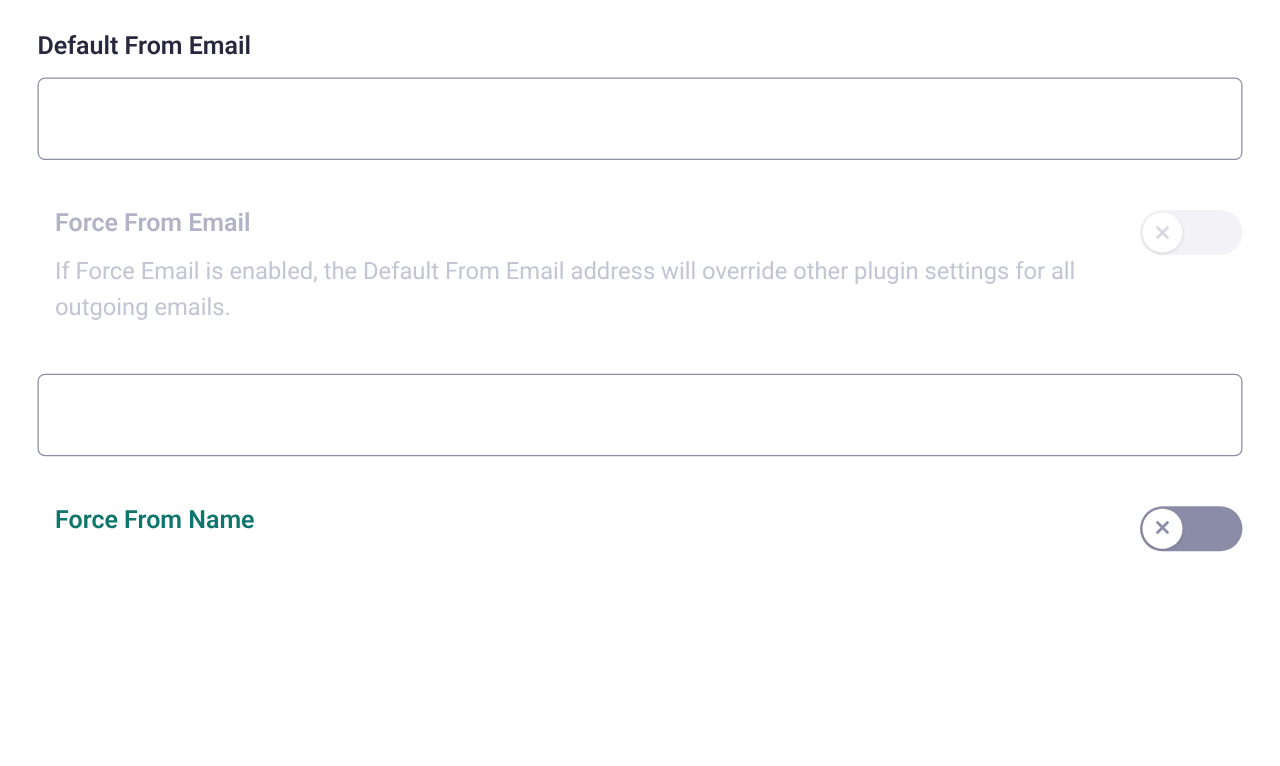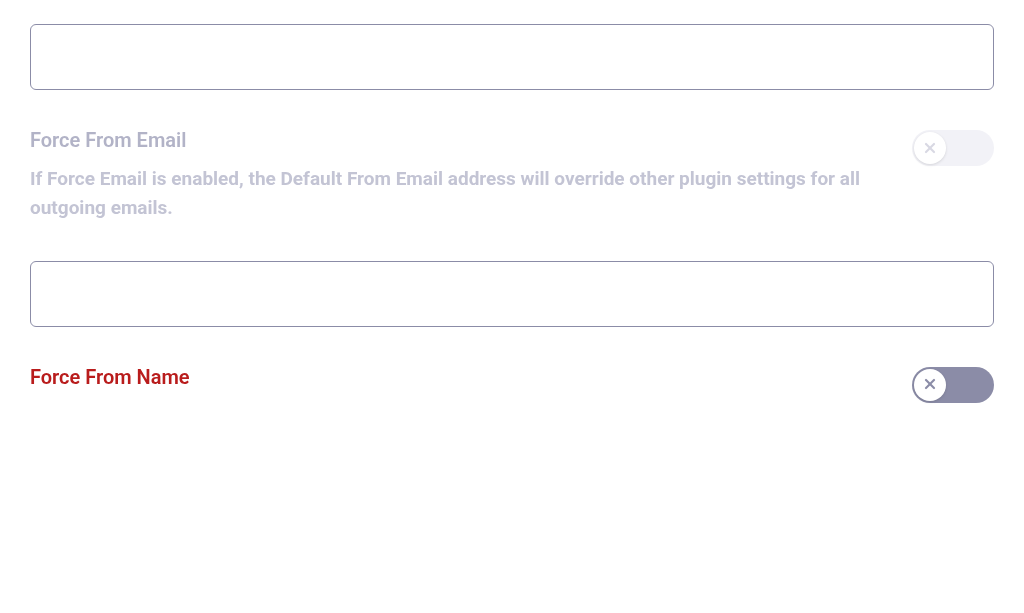--- a/index.html
+++ b/index.html
@@ -31,42 +31,42 @@
       border-radius: 6px;
       font-size: 18px;
       padding: 0 18px;
       background: #ffffff;
       color: #28293e;
       outline: none;
     }
     .toggle-row {
       display: flex;
       align-items: flex-start;
-      justify-content: space-between;
-      gap: 12px;
+      justify-content: flex-end;
+      gap: 28px;
     }
     .toggle-text {
       flex: 1;
       max-width: 840px;
     }
     .toggle-label {
       font-size: 20px;
       font-weight: 600;
-      color: #b91c1c;
+      color: #0f766e;
       margin-bottom: 12px;
       display: block;
     }
     .toggle-label.disabled {
       color: #b2b3c7;
     }
     .toggle-description {
       font-size: 19px;
       line-height: 1.55;
       color: #61637e;
-      font-weight: 700;
+      font-weight: 400;
     }
     .toggle-description.disabled {
       color: #c3c4d4;
     }
     .toggle-switch {
       flex-shrink: 0;
       width: 82px;
       height: 36px;
       border-radius: 20px;
       position: relative;
@@ -105,20 +105,21 @@
       stroke: #d8d8e3;
     }
     .toggle-switch.on .toggle-knob svg {
       stroke: #8b8ca7;
     }
   </style>
 </head>
 <body>
 
 <div class="form-group">
+  <label class="form-label">Default From Email</label>
   <input type="text" class="text-input" value="" style="">
 </div>
 
 <div class="form-group">
   <div class="toggle-row">
     <div class="toggle-text">
       <span class="toggle-label disabled">Force From Email</span>
       <div class="toggle-description disabled">If Force Email is enabled, the Default From Email address will override other plugin settings for all outgoing emails.</div>
     </div>
     <div class="toggle-switch off">

